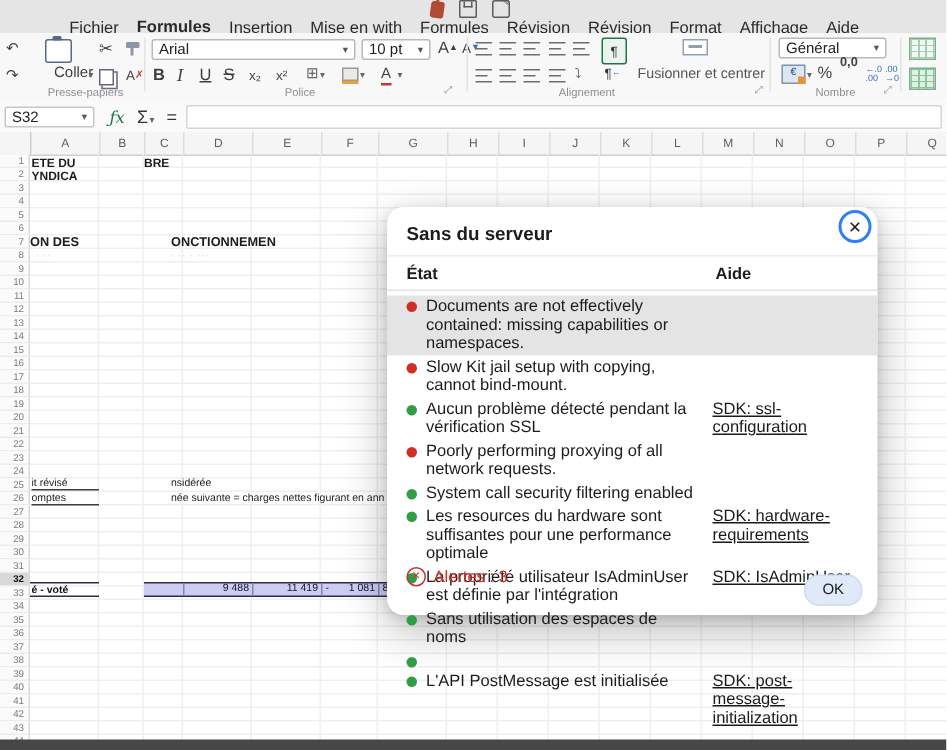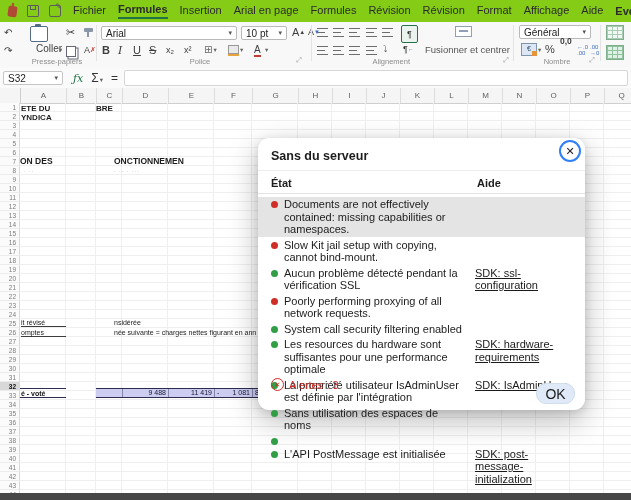--- a/index.html
+++ b/index.html
@@ -2,22 +2,22 @@
 <html><head>
 <meta charset="utf-8">
 <style>
   html,body{margin:0;padding:0;}
   body{width:631px;height:500px;overflow:hidden;background:#fff;
        font-family:"Liberation Sans","DejaVu Sans",sans-serif;
        -webkit-font-smoothing:antialiased;position:relative;}
   .app{position:absolute;inset:0;}
 
   
-  .menubar{position:absolute;left:0;top:0;width:631px;height:22px;background:#84cc16;
-           display:flex;align-items:center;font-size:11px;color:#2b2b2b;}
+  .menubar{position:absolute;left:0;top:0;width:631px;height:22px;background:#e5e5e5;
+           display:flex;align-items:center;font-size:11px;color:#2b2b2b;flex-direction:column;}
   .mb-icons{display:flex;align-items:center;gap:10px;padding:0 12px 0 8px;}
   .icon-app{width:9px;height:11px;background:#b04a35;border-radius:2px;transform:rotate(8deg);position:relative;}
   .icon-app:after{content:"";position:absolute;left:3px;top:-3px;width:2px;height:4px;background:#b04a35;}
   .icon-save{width:10px;height:10px;border:1.2px solid #5c5c5c;border-radius:1px;position:relative;}
   .icon-save:before{content:"";position:absolute;left:2px;top:0;width:4px;height:3px;border:1px solid #5c5c5c;border-top:none;}
   .icon-share{width:10px;height:10px;border:1.2px solid #5c5c5c;border-radius:2px;position:relative;}
   .icon-share:before{content:"✎";position:absolute;right:-2px;top:-4px;font-size:8px;color:#5c5c5c;}
   .menu-item{padding:0 0 2px 0;margin-right:12px;white-space:nowrap;cursor:default;}
   .menu-item.active{font-weight:bold;border-bottom:2px solid #217346;}
   .menu-right{margin-left:auto;margin-right:8px;font-weight:bold;}
@@ -108,38 +108,38 @@
   .dlg-row.sel{background:#e4e4e4;}
   .dot{width:7px;height:7px;border-radius:50%;flex:none;margin:3px 6px 0 0;}
   .dot.red{background:#cf2e26;}
   .dot.green{background:#2f9e44;}
   .itext{width:180px;line-height:12.5px;}
   .ilink{margin-left:auto;width:98px;line-height:12.5px;text-decoration:underline;color:#1a1a1a;cursor:pointer;}
   .dlg-footer{position:absolute;left:0;right:0;bottom:6px;height:26px;}
   .alert{position:absolute;left:13px;top:0;color:#cf2e26;display:flex;align-items:center;gap:5px;}
   .alert .ax{width:11px;height:11px;border:1px solid #cf2e26;border-radius:50%;font-size:7px;line-height:11px;text-align:center;}
   .okbtn{position:absolute;right:10px;bottom:0;width:37px;height:19px;background:#dfe9f7;border:1px solid #cfdded;
-         border-radius:10px;font-size:14px;color:#1b1b1b;display:flex;align-items:center;justify-content:center;cursor:pointer;}
+         border-radius:10px;font-size:10px;color:#1b1b1b;display:flex;align-items:center;justify-content:center;cursor:pointer;}
 </style>
 </head>
 <body>
 
 <div class="app">
 
   <div class="menubar">
     <div class="mb-icons">
       <span class="icon-app"></span>
       <span class="icon-save"></span>
       <span class="icon-share"></span>
     </div>
     <span id="menu-items" style="display:flex;align-items:center;">
         <span class="menu-item">Fichier</span>
         <span class="menu-item active">Formules</span>
         <span class="menu-item">Insertion</span>
-        <span class="menu-item">Arial en page</span>
+        <span class="menu-item">Mise en with</span>
         <span class="menu-item">Formules</span>
         <span class="menu-item">Révision</span>
         <span class="menu-item">Révision</span>
         <span class="menu-item">Format</span>
         <span class="menu-item">Affichage</span>
         <span class="menu-item">Aide</span>
       </span>
     <span class="menu-right">Evolution</span>
   </div>
 

